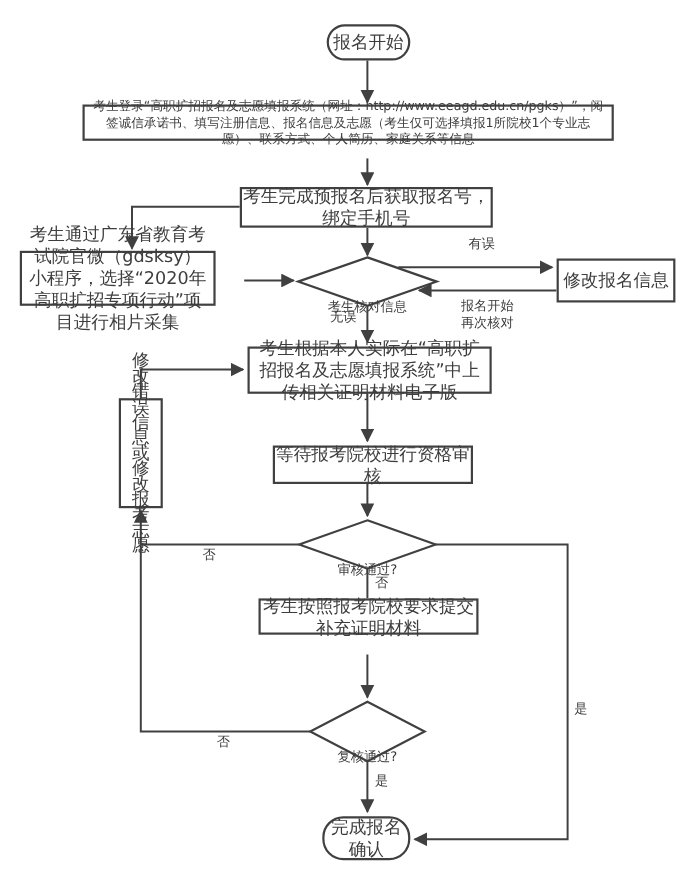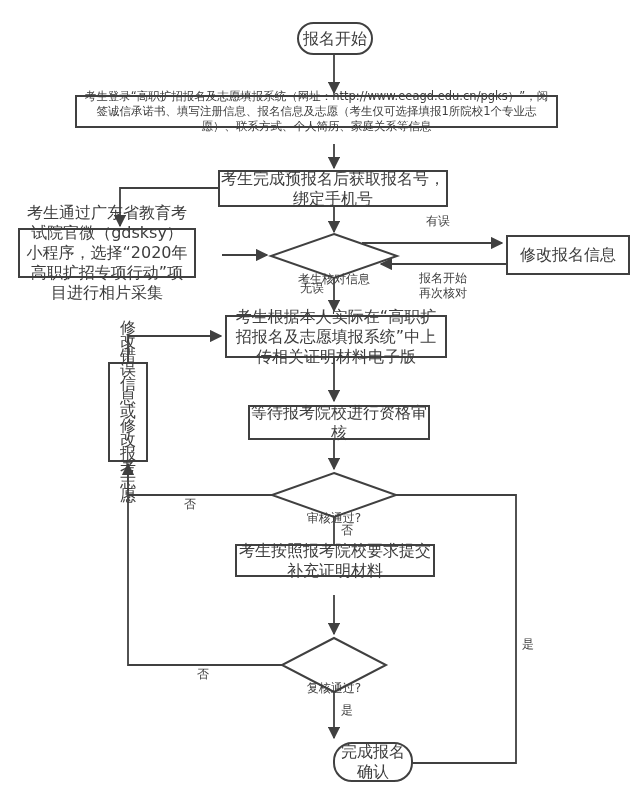--- a/index.html
+++ b/index.html
@@ -34,21 +34,21 @@
     background: #ffffff;
     display: flex;
     align-items: center;
     justify-content: center;
     text-align: center;
     font-size: 16px;
     line-height: 1.25;
     color: #3d3d3d;
   }
   .rounded { border-radius: 17px; }
-  .rounded-end { border-radius: 19px; margin-left: 40px; }
+  .rounded-end { border-radius: 19px; }
   .diamond-label {
     position: absolute;
     width: 120px;
     text-align: center;
     font-size: 12px;
     color: #3d3d3d;
     background: transparent;
     margin-top: 22px;
   }
   .edge-label {
@@ -100,21 +100,21 @@
   <div class="node rounded" style="left:297px; top:22px; width:76px; height:33px;">报名开始</div>
 
   <div class="node login-text" style="left:75px; top:95px; width:483px; height:33px;">考生登录“高职扩招报名及志愿填报系统（网址：http://www.eeagd.edu.cn/pgks）”，阅签诚信承诺书、填写注册信息、报名信息及志愿（考生仅可选择填报1所院校1个专业志愿）、联系方式、个人简历、家庭关系等信息</div>
 
   <div class="node" style="left:218px; top:170px; width:230px; height:37px;">考生完成预报名后获取报名号，绑定手机号</div>
 
   <div class="node small-pad" style="left:18px; top:228px; width:178px; height:50px;">考生通过广东省教育考试院官微（gdsksy）小程序，选择“2020年高职扩招专项行动”项目进行相片采集</div>
 
   <div class="diamond-label" style="left:274px; top:249px;">考生核对信息</div>
 
-  <div class="node" style="left:506px; top:235px; width:124px; height:40px;">修改报名信息</div>
+  <div class="node" style="left:506px; top:235px; width:108px; height:40px;">修改报名信息</div>
 
   <div class="node small-pad" style="left:225px; top:315px; width:222px; height:43px;">考生根据本人实际在“高职扩招报名及志愿填报系统”中上传相关证明材料电子版</div>
 
   <div class="node tall-text" style="left:108px; top:362px; width:40px; height:100px;">修改错误信息或修改报考志愿</div>
 
   <div class="node" style="left:248px; top:405px; width:182px; height:35px;">等待报考院校进行资格审核</div>
 
   <div class="diamond-label" style="left:274px; top:488px;">审核通过?</div>
 
   <div class="node" style="left:235px; top:544px; width:200px; height:33px;">考生按照报考院校要求提交补充证明材料</div>

